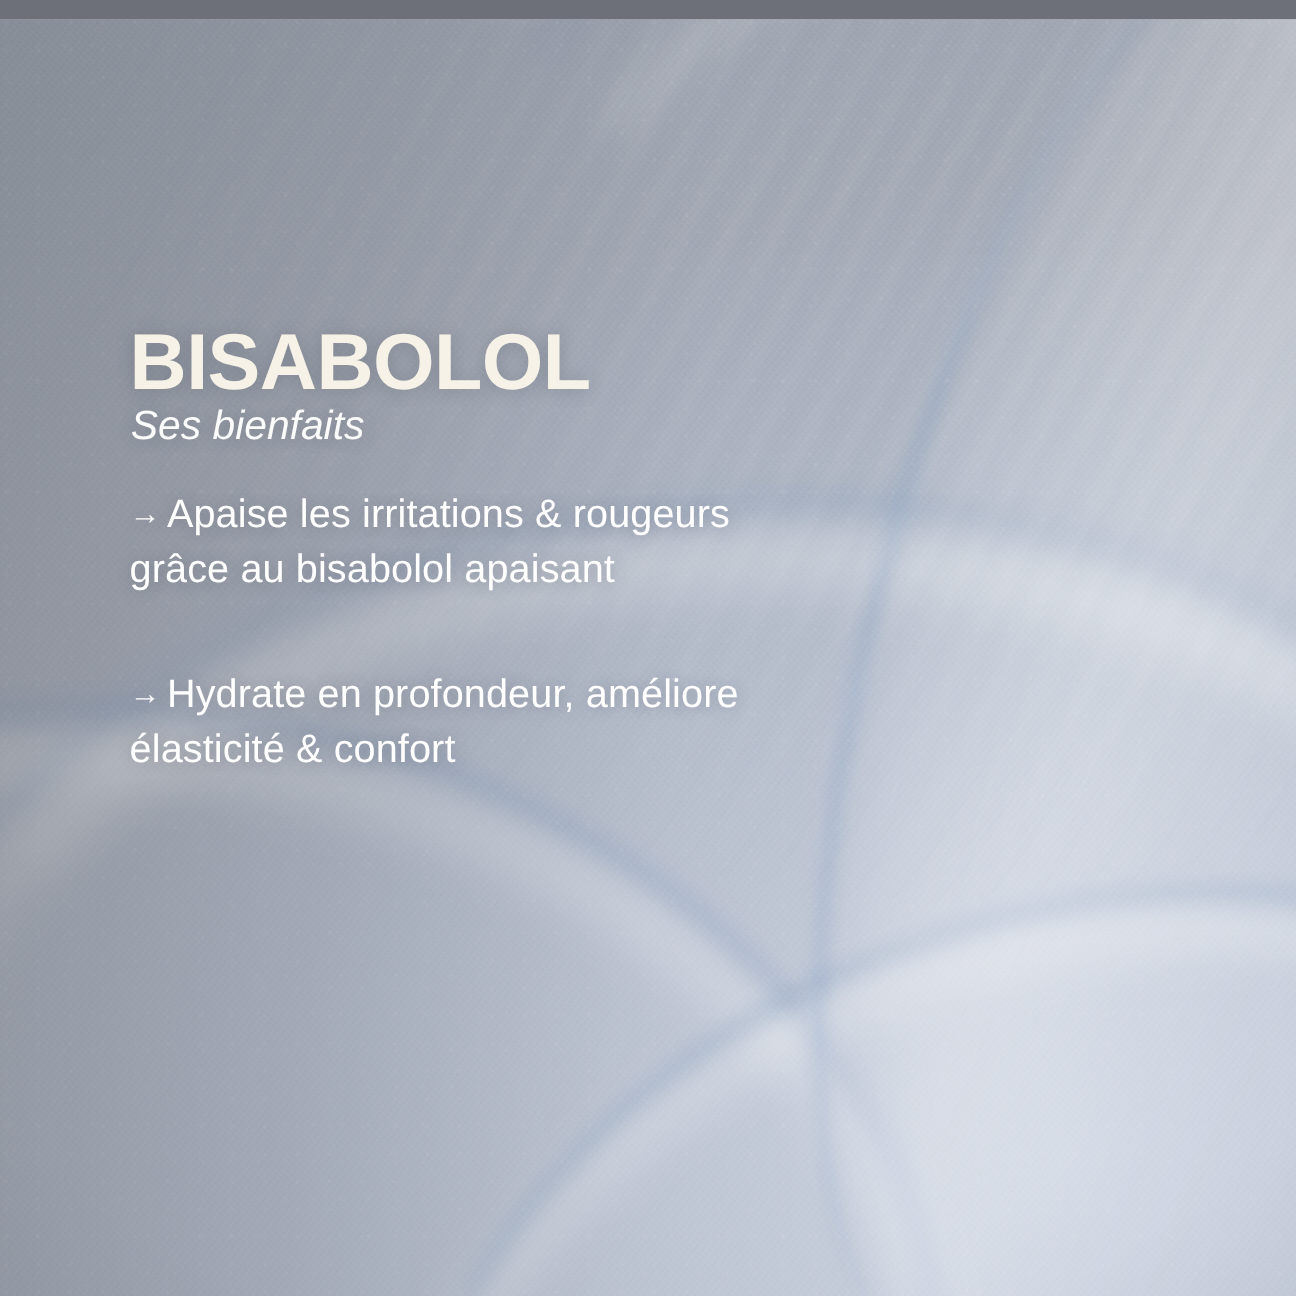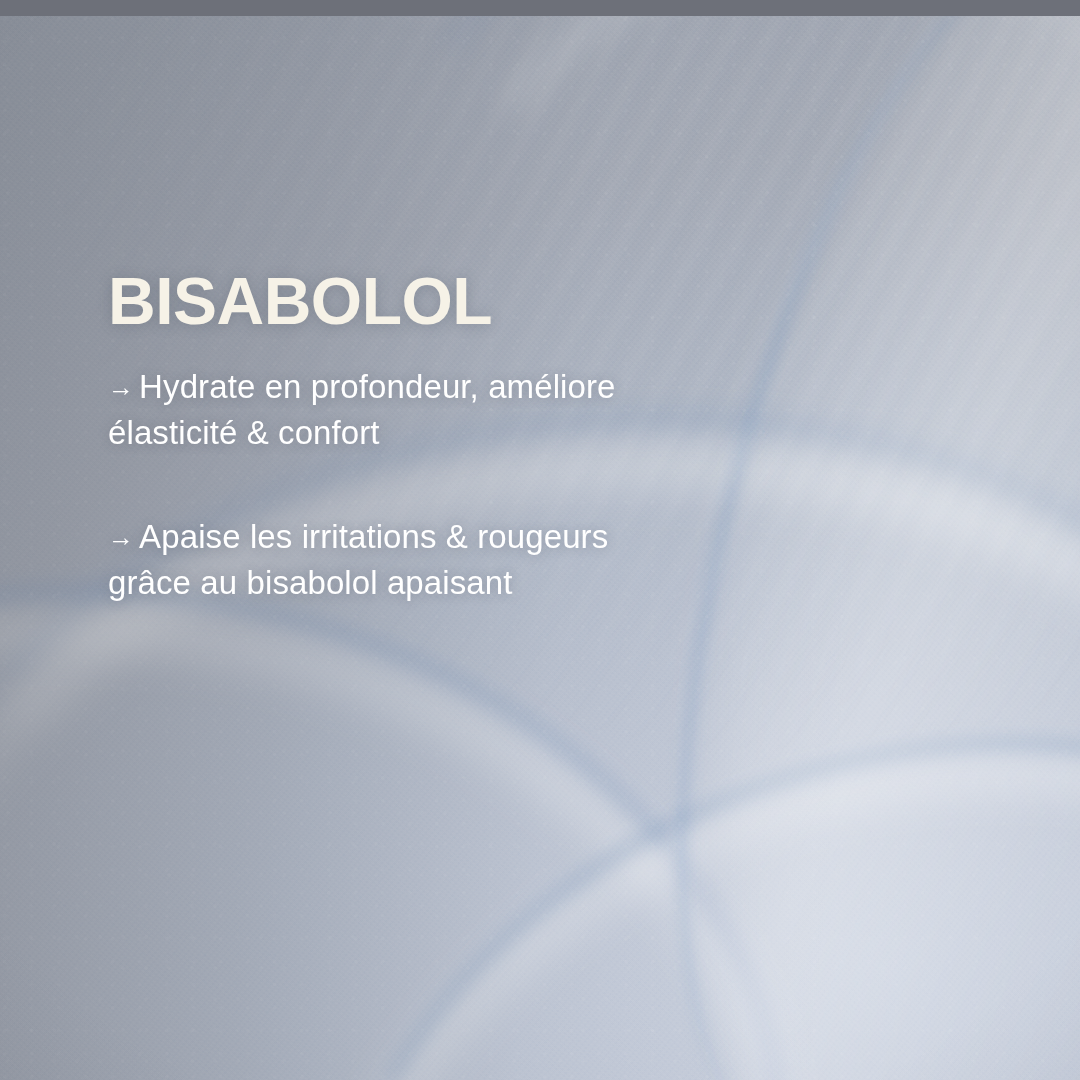--- a/index.html
+++ b/index.html
@@ -287,28 +287,29 @@
   <div class="bg-layer streaks"></div>
   <div class="bg-layer grain"></div>
   <div class="bg-layer grain-2"></div>
   <div class="bg-layer veil"></div>
   <div class="bg-layer vignette"></div>
 
   <div class="content">
 
     <h1 class="title">BISABOLOL</h1>
 
+    <p class="subtitle">Ses bienfaits</p>
 
     <ul class="benefits">
+
+      <li class="benefit">
+        <span class="arrow-icon">→</span><span>Apaise les irritations &amp; rougeurs grâce au bisabolol apaisant</span>
+      </li>
 
       <li class="benefit">
         <span class="arrow-icon">→</span><span>Hydrate en profondeur, améliore élasticité &amp; confort</span>
       </li>
 
-      <li class="benefit">
-        <span class="arrow-icon">→</span><span>Apaise les irritations &amp; rougeurs grâce au bisabolol apaisant</span>
-      </li>
-
 
     </ul>
   </div>
 
 </div>
 
 </body></html>

